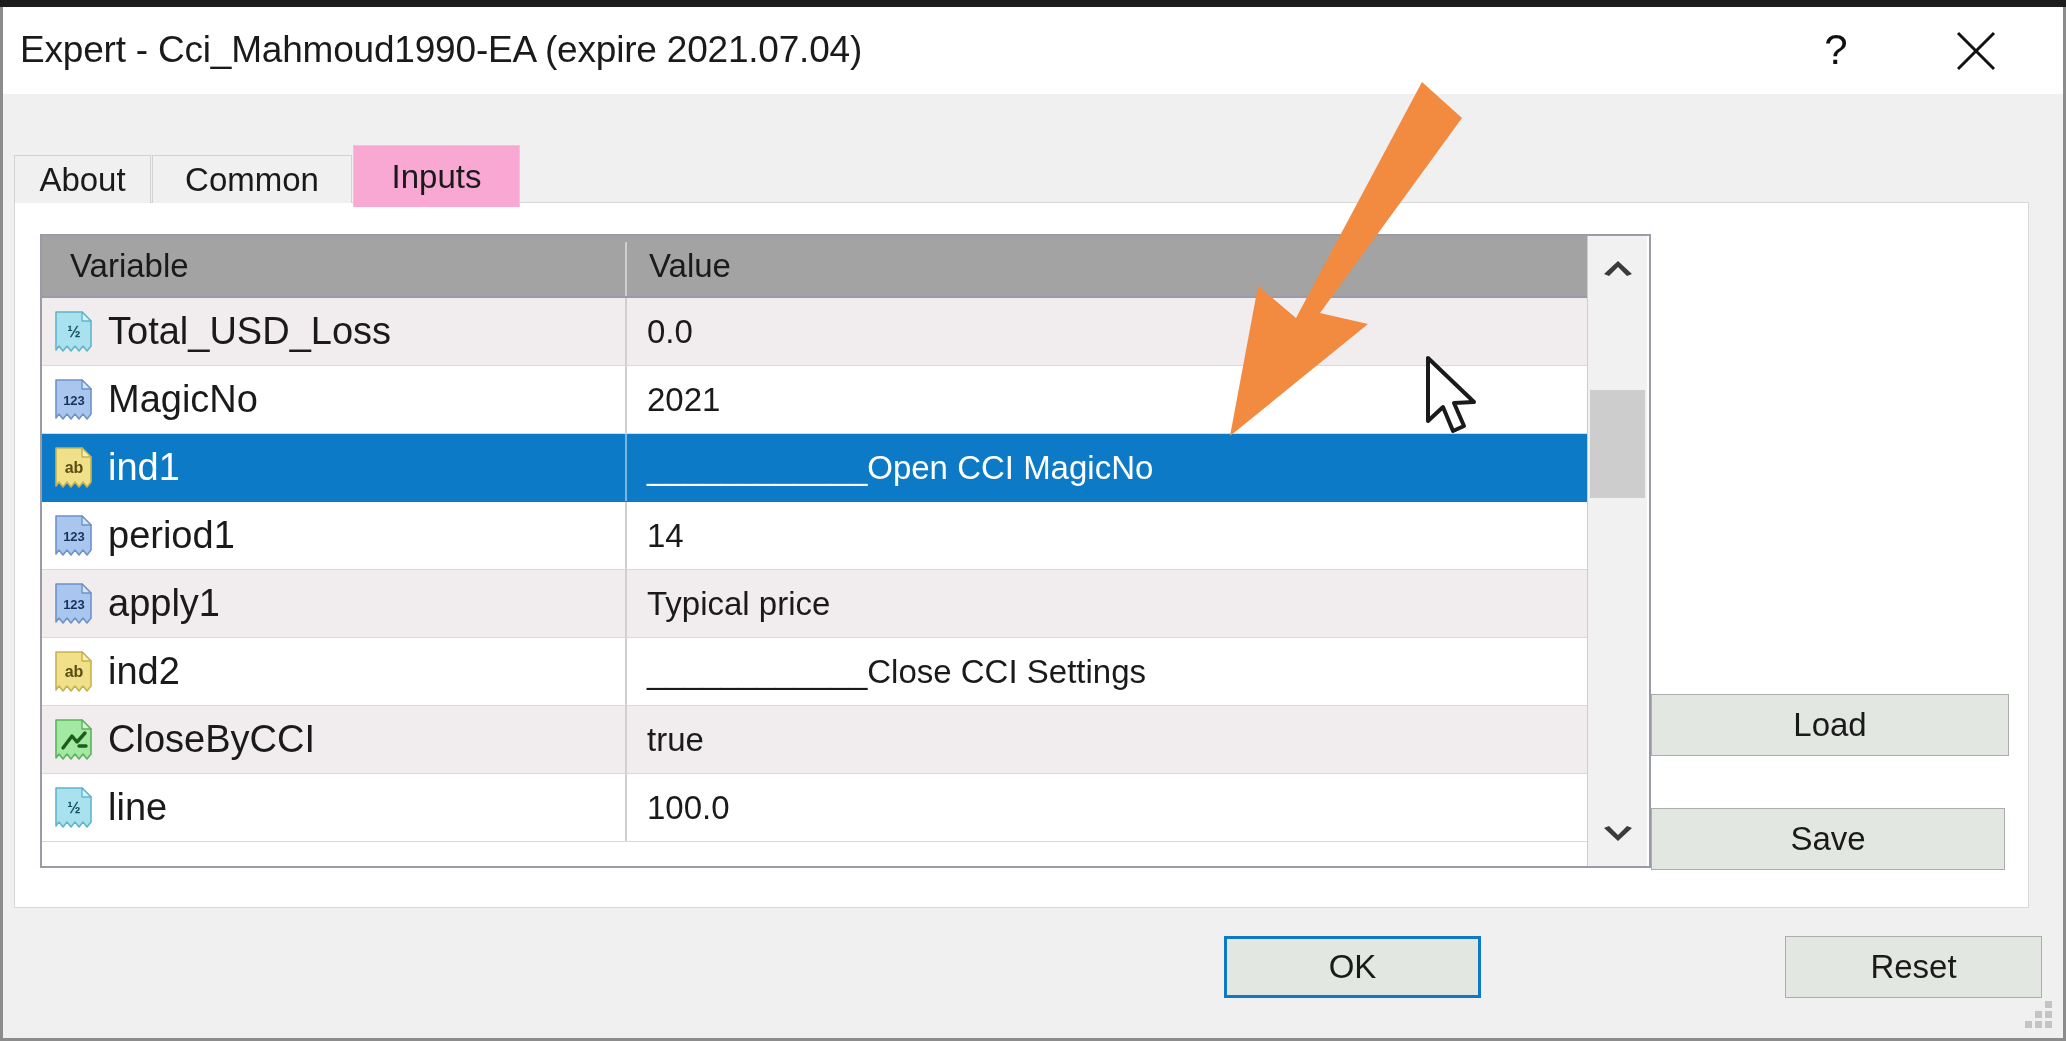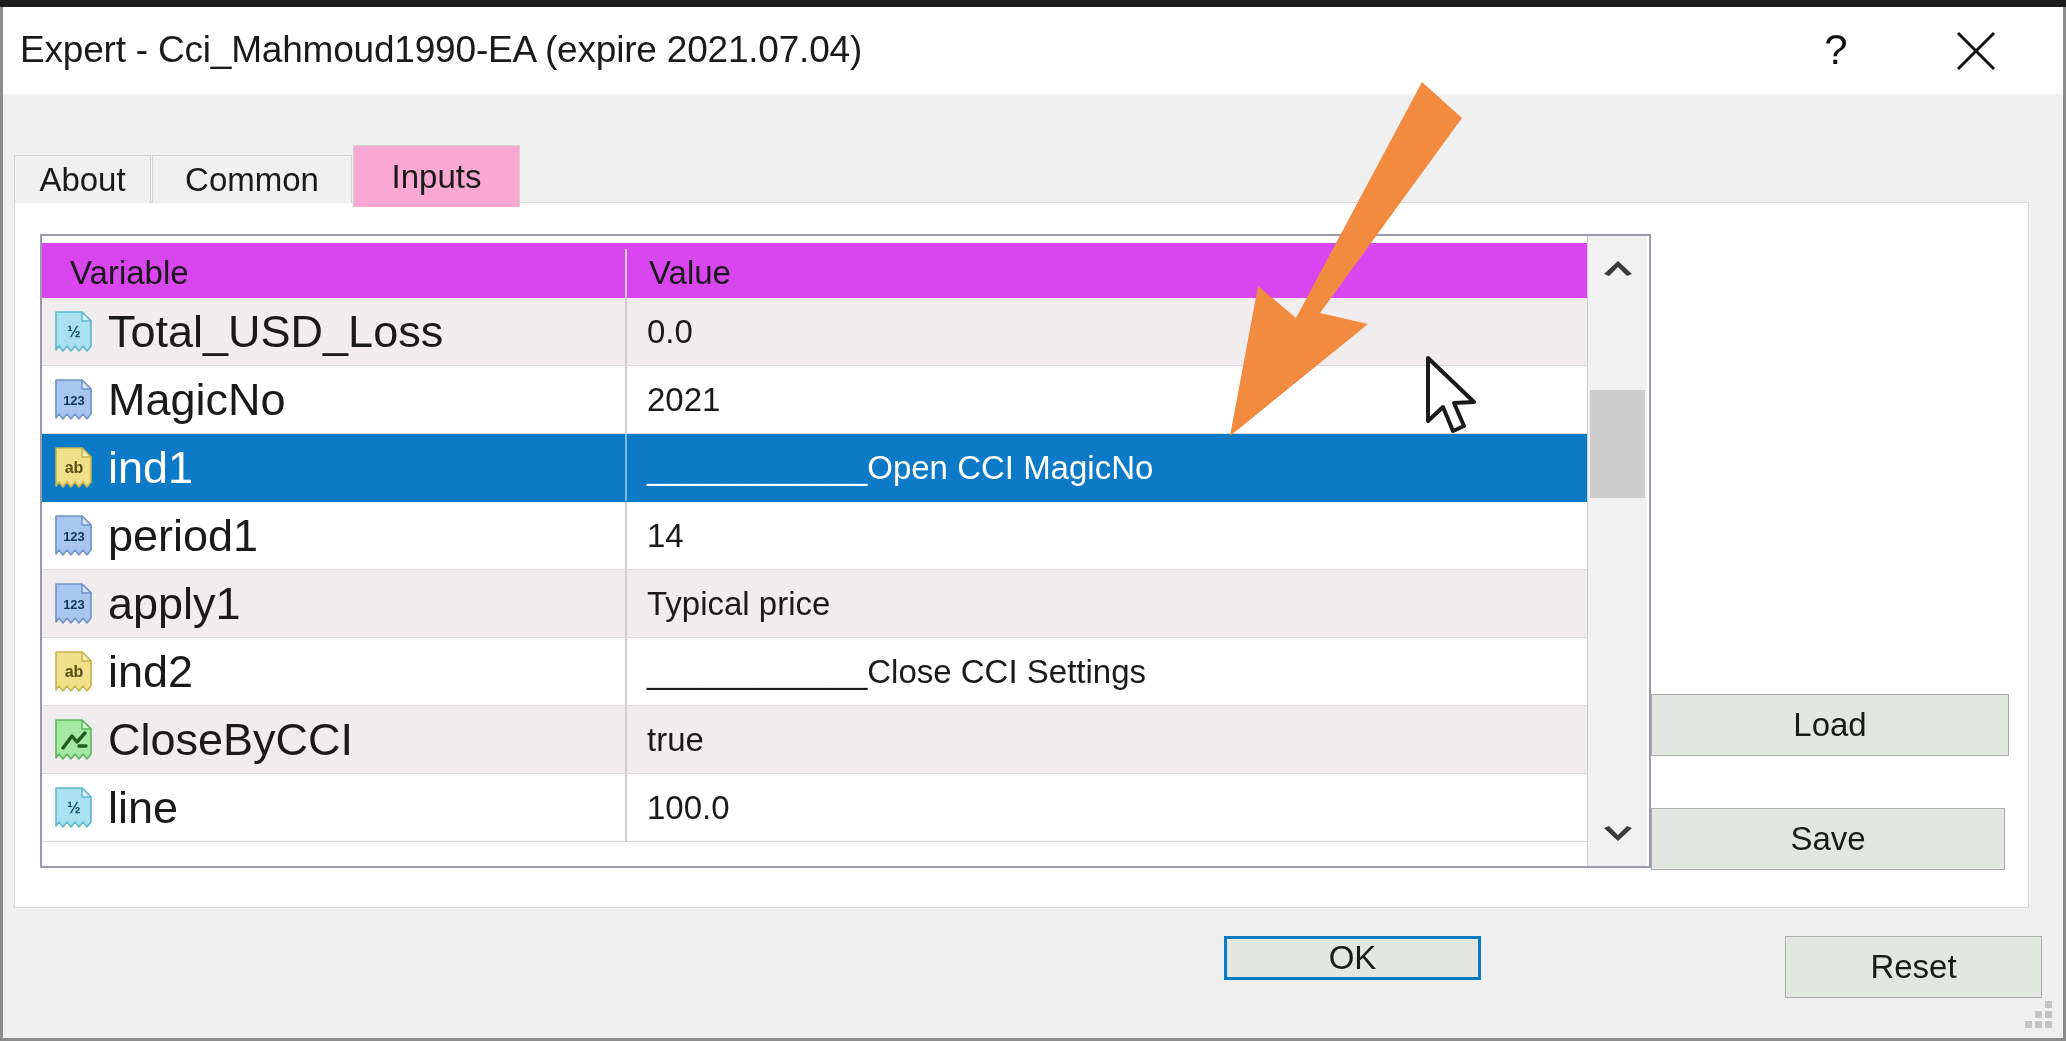--- a/index.html
+++ b/index.html
@@ -58,22 +58,22 @@
   }
 
   
   .grid-outer{
     position:absolute;left:40px;top:234px;width:1611px;height:634px;
     border:2px solid #9a9aa8;background:#ffffff;box-sizing:border-box;
   }
   .grid-inner{position:absolute;left:0;top:0;width:1607px;height:630px;overflow:hidden;}
 
   .grid-head{
-    position:absolute;left:0;top:7px;width:1545px;height:62px;
-    background:#d946ef;border-bottom:2px solid #9a9aa8;box-sizing:border-box;text-decoration:underline;
+    position:absolute;left:0;top:0;width:1545px;height:62px;
+    background:#a3a3a3;border-bottom:2px solid #9a9aa8;box-sizing:border-box;text-decoration:underline;
   }
   .gh-cell{position:absolute;top:0;height:60px;display:flex;align-items:center;font-size:33px;color:#1a1a1a;}
   .gh-var{left:28px;}
   .gh-val{left:607px;}
   .gh-sep{position:absolute;left:583px;top:6px;width:2px;height:54px;background:#cfcfcf;}
 
   .rows{position:absolute;left:0;top:62px;width:1545px;}
   .row{
     position:relative;height:68px;width:1545px;
     border-bottom:1px solid #d9d9d9;box-sizing:border-box;cursor:default;
@@ -86,21 +86,21 @@
     position:absolute;left:0;top:0;width:583px;height:100%;
     display:flex;align-items:center;
   }
   .cell-val{
     position:absolute;left:585px;top:0;width:960px;height:100%;
     display:flex;align-items:center;padding-left:20px;box-sizing:border-box;
   }
   .vline{position:absolute;left:583px;top:0;width:2px;height:100%;background:#cfcfcf;}
   .row.sel .vline{background:#7ab6e0;}
 
-  .vname{font-size:45px;color:#1a1a1a;white-space:nowrap;}
+  .vname{font-size:38px;color:#1a1a1a;white-space:nowrap;}
   .vval{font-size:33px;color:#1a1a1a;white-space:nowrap;}
   .row.sel .vname,.row.sel .vval{color:#ffffff;}
 
   .ticon{
     position:relative;width:40px;height:44px;margin-left:12px;margin-right:14px;flex:0 0 auto;
   }
   .ticon svg{display:block;}
 
   
   .vsb{
@@ -115,21 +115,21 @@
   
   .btn{
     position:absolute;background:#e3e7e1;border:1px solid #acacac;
     display:flex;align-items:center;justify-content:center;
     font-size:33px;color:#1a1a1a;box-sizing:border-box;cursor:default;
   }
   .btn-load{left:1651px;top:694px;width:358px;height:62px;}
   .btn-save{left:1651px;top:808px;width:354px;height:62px;align-items:center;}
 
   
-  .btn-ok{left:1224px;top:936px;width:257px;height:44px;border:3px solid #0d7ac8;}
+  .btn-ok{left:1224px;top:936px;width:257px;height:62px;border:3px solid #0d7ac8;}
   .btn-cancel{left:1504px;top:936px;width:257px;height:62px;}
   .btn-reset{left:1785px;top:936px;width:257px;height:62px;}
 
   
   .grip{position:absolute;right:14px;bottom:14px;width:26px;height:26px;}
   .grip i{position:absolute;width:7px;height:7px;background:#c4c4c4;display:block;}
 
   
   .arrow{position:absolute;left:1200px;top:80px;width:340px;height:360px;pointer-events:none;}
   .cursor{position:absolute;left:1423px;top:355px;width:60px;height:84px;pointer-events:none;}

